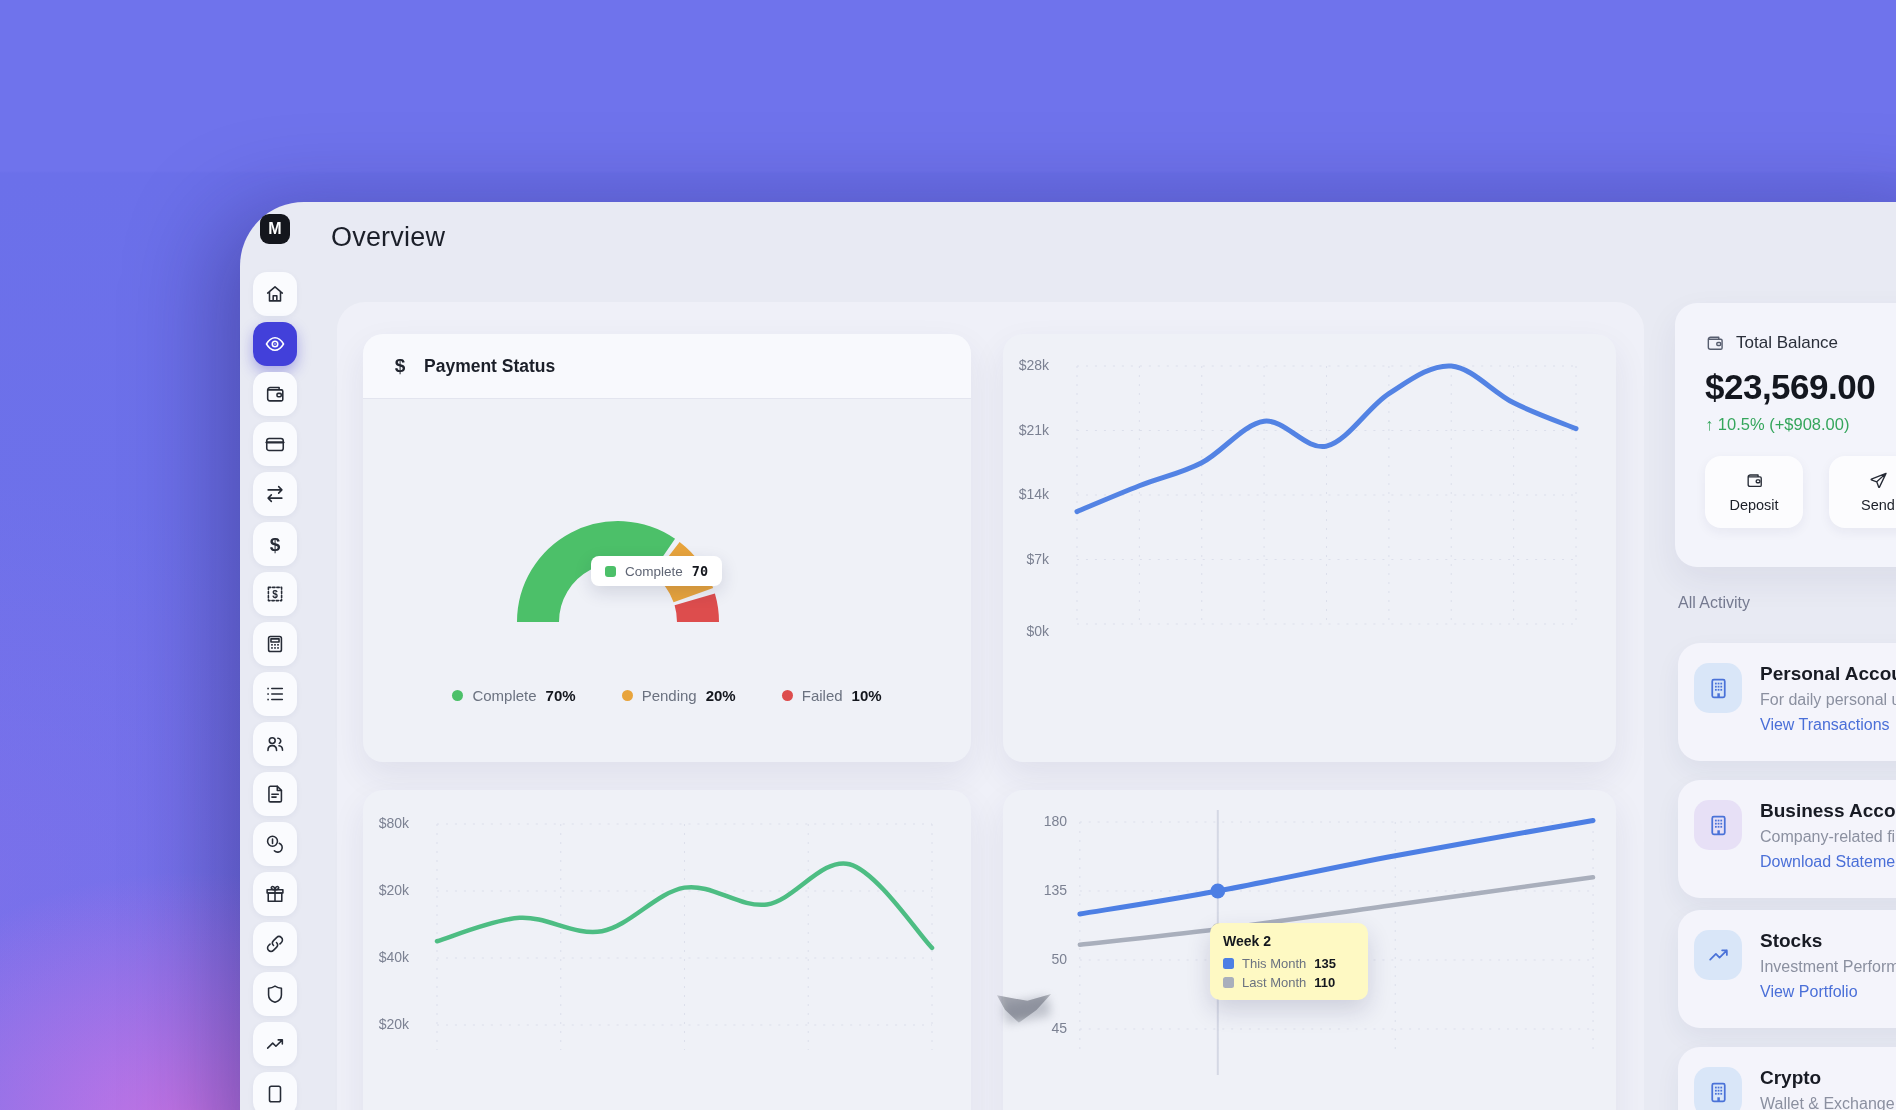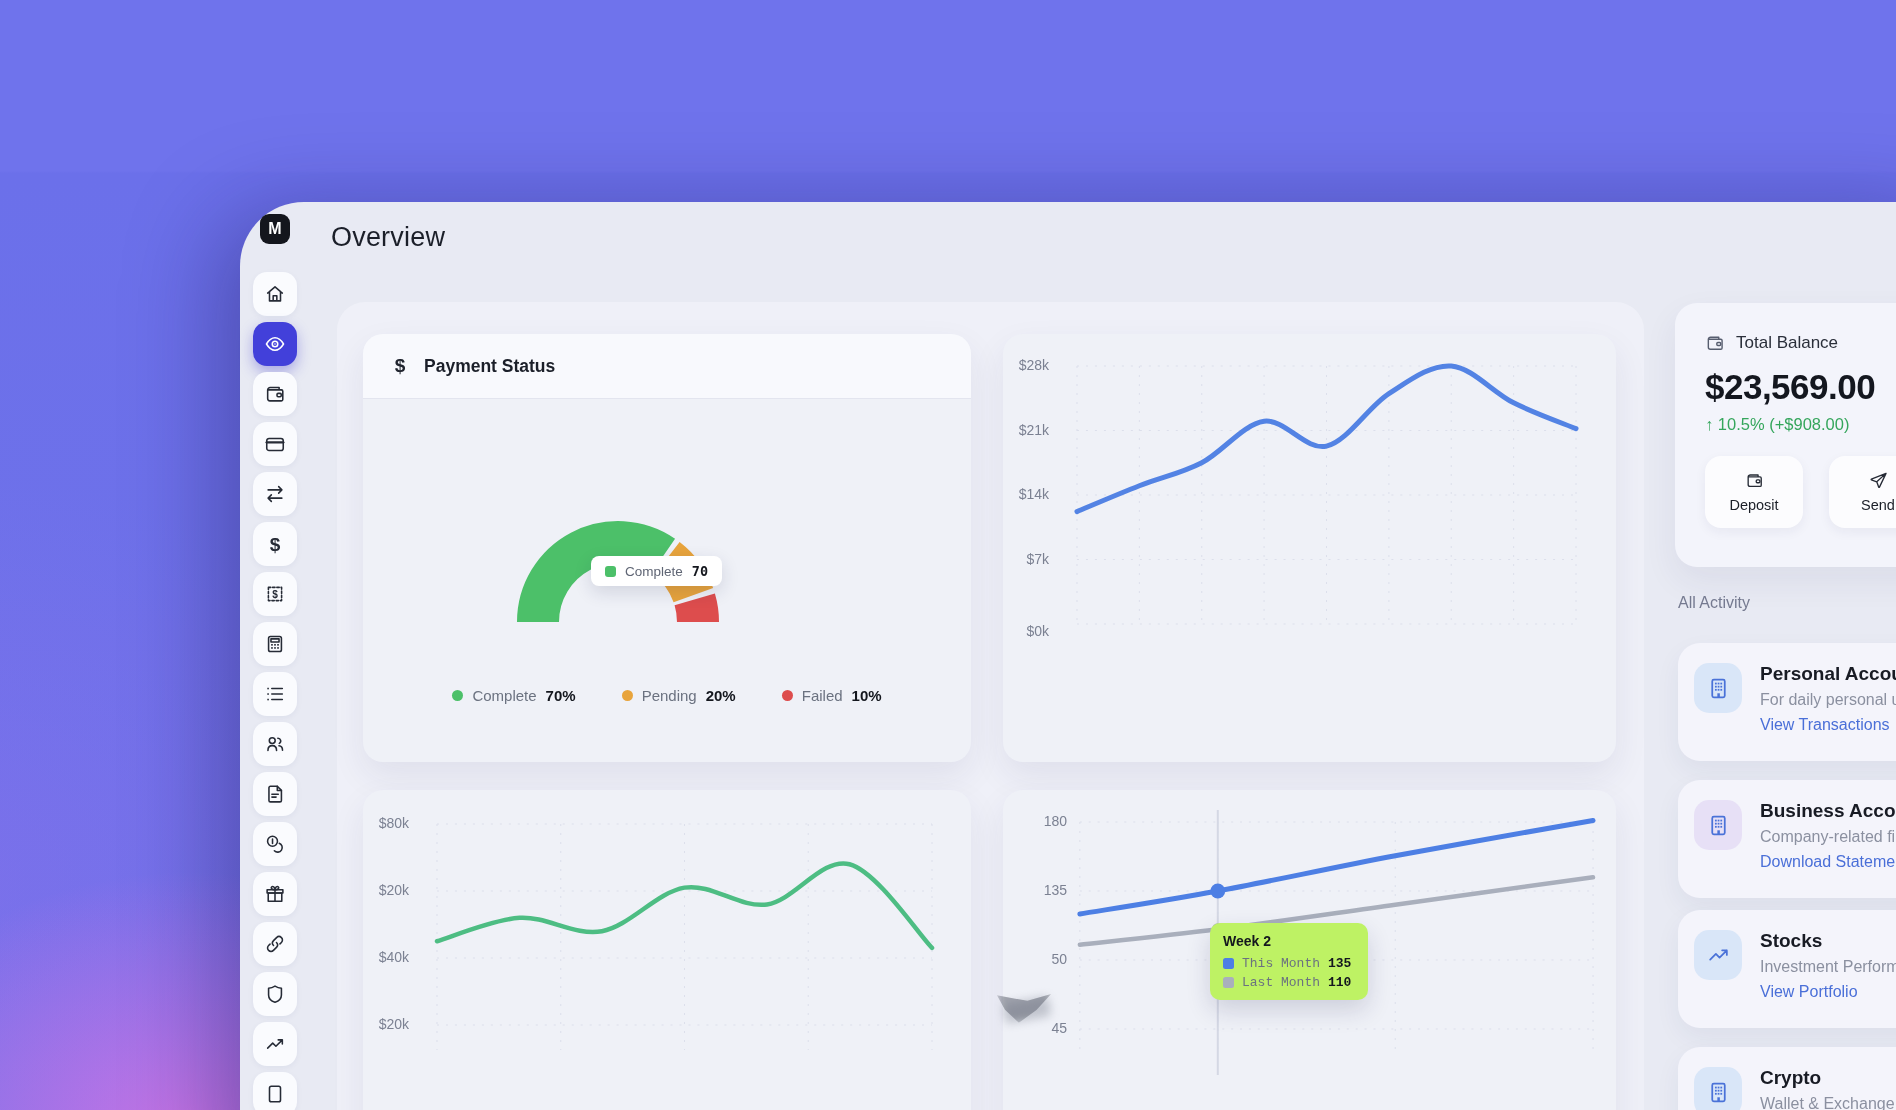--- a/index.html
+++ b/index.html
@@ -52,24 +52,24 @@
         display:flex;align-items:center;gap:9px;padding:0 14px;box-shadow:0 6px 18px rgba(30,34,80,.14);z-index:3;}
   .gauge-tip .sq{width:11px;height:11px;border-radius:3px;}
   .gauge-tip .tl{font-size:13.5px;color:#5f6574;}
   .gauge-tip .tv{font-family:"DejaVu Sans Mono",monospace;font-size:13.5px;font-weight:700;color:#14171e;}
   .legend{position:absolute;left:0;right:0;top:288px;display:flex;justify-content:center;gap:46px;}
   .legend .li{display:flex;align-items:center;gap:9px;}
   .legend .dot{width:11px;height:11px;border-radius:50%;}
   .legend .ll{font-size:15px;color:#6b7280;}
   .legend .lv{font-size:15px;font-weight:700;color:#14171e;}
   
-  .nc-tip{position:absolute;left:207px;top:133px;width:132px;background:#bef264;border-radius:10px;
+  .nc-tip{position:absolute;left:207px;top:133px;width:132px;background:#fef9c3;border-radius:10px;
         padding:10px 13px;box-shadow:0 10px 24px rgba(30,34,80,.16);z-index:3;}
   .nc-tip .tt{font-size:14px;font-weight:700;color:#14171e;margin-bottom:7px;}
-  .nc-tip .row{display:flex;align-items:center;gap:8px;margin-top:4px;font-family:Liberation Mono, monospace;}
+  .nc-tip .row{display:flex;align-items:center;gap:8px;margin-top:4px;}
   .nc-tip .sq{width:11px;height:11px;border-radius:2.5px;}
   .nc-tip .rl{font-size:13px;color:#6b7280;}
   .nc-tip .rv{font-size:13px;font-weight:700;color:#14171e;}
   
   .balance-card{position:absolute;left:1675px;top:303px;width:320px;height:264px;border-radius:22px;
         background:#f3f4fb;box-shadow:0 14px 34px rgba(38,44,94,.07);padding:30px;box-sizing:border-box;}
   .bal-row{display:flex;align-items:center;gap:11px;color:#474d5c;}
   .bal-row svg{width:20px;height:20px;stroke:#565d6e;fill:none;stroke-width:1.7;stroke-linecap:round;stroke-linejoin:round;}
   .bal-label{font-size:17px;font-weight:500;color:#2a2f3a;}
   .bal-amount{margin-top:14px;font-size:35px;font-weight:700;letter-spacing:-.5px;color:#14171f;white-space:nowrap;}

